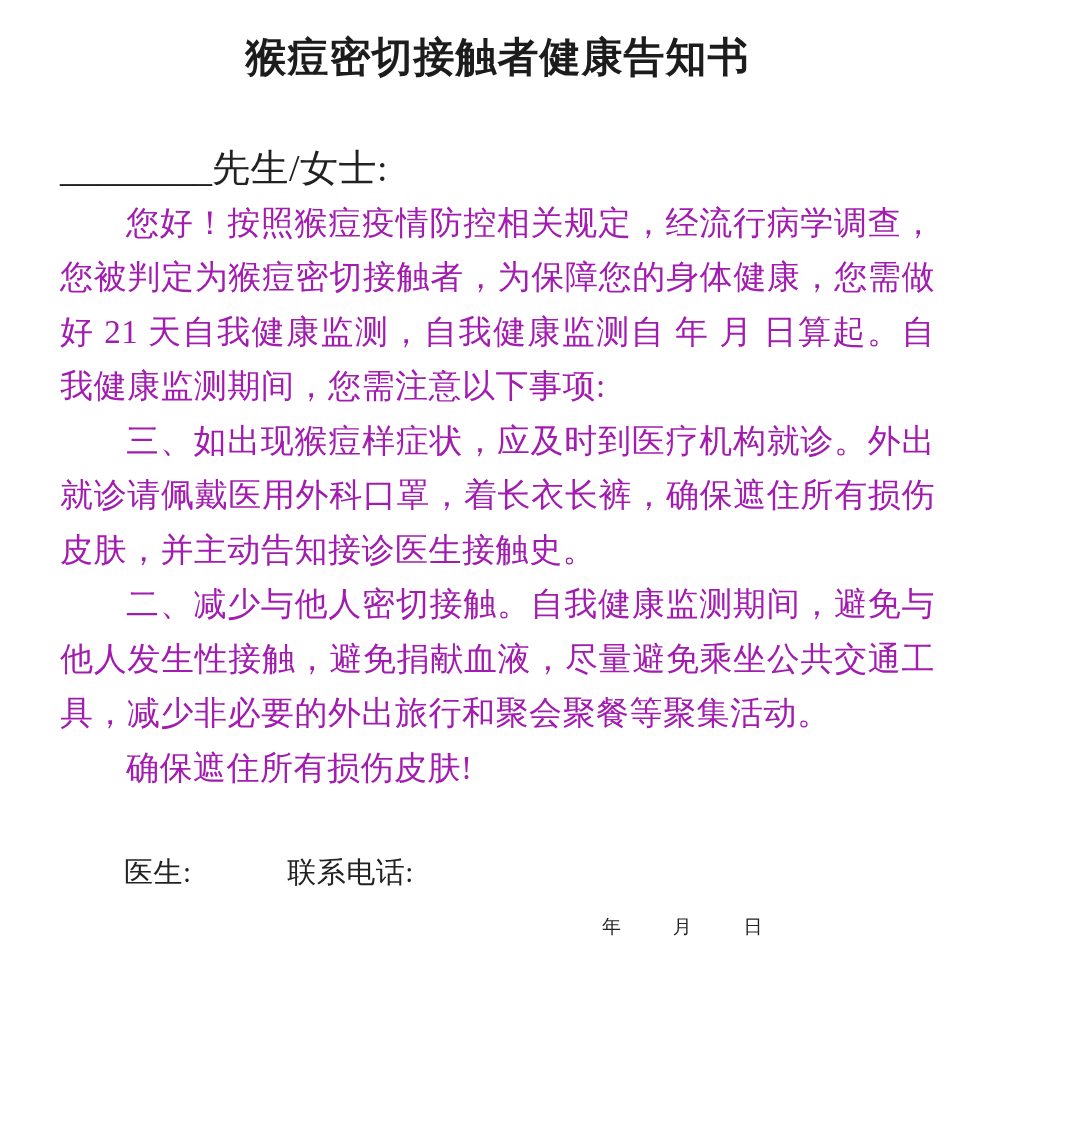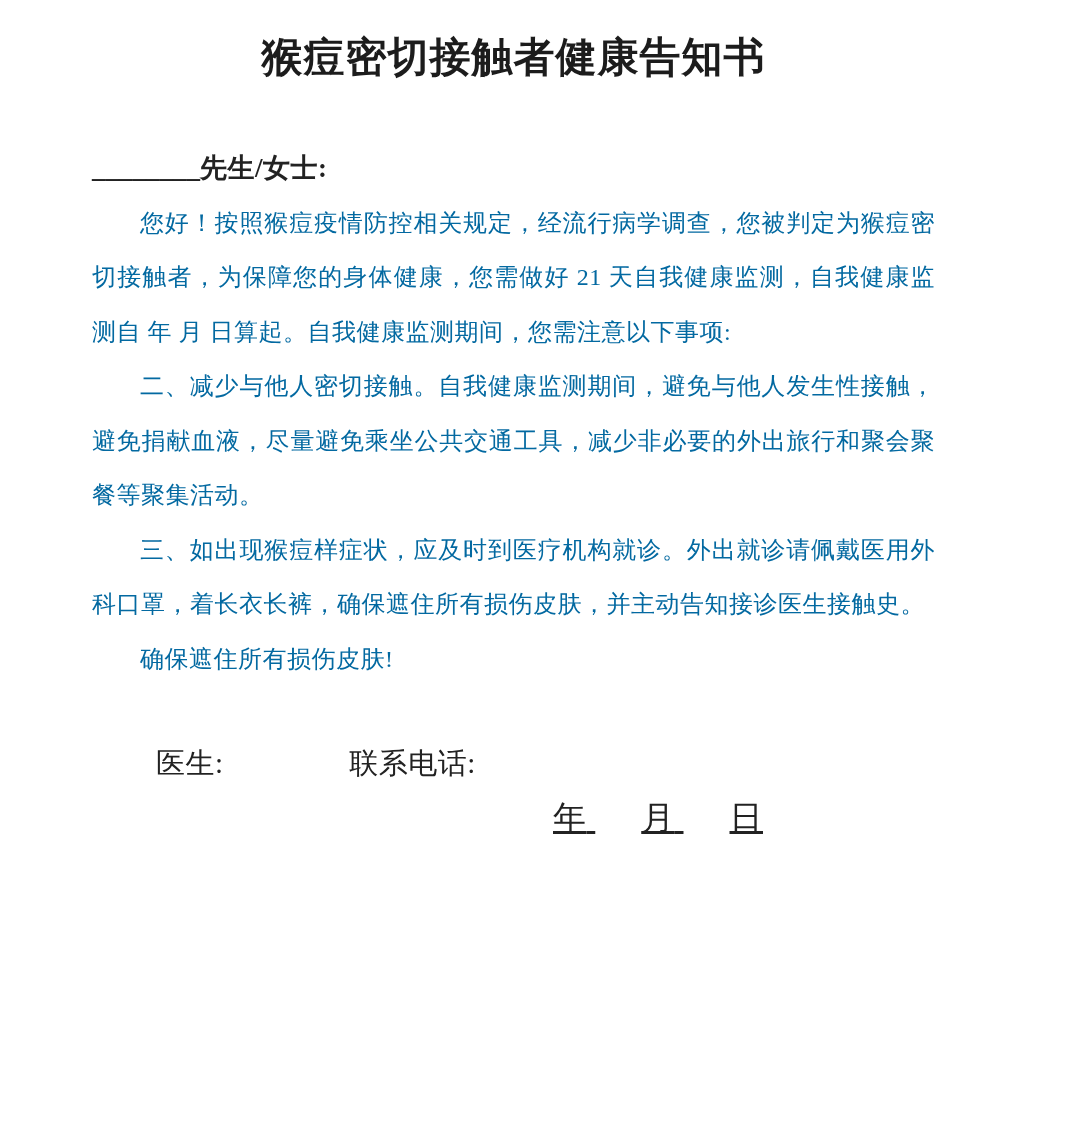--- a/index.html
+++ b/index.html
@@ -11,93 +11,91 @@
     width: 1080px;
     height: 1139px;
     overflow: hidden;
     font-family: "Liberation Serif", "DejaVu Serif", serif;
     color: #222222;
   }
   .page {
     box-sizing: border-box;
     width: 1080px;
     height: 1139px;
-    padding: 28px 145px 0 92px;
+    padding: 28px 145px 0 60px;
     background: #ffffff;
   }
   .doc-title {
     margin: 0;
     font-size: 41px;
     font-weight: 700;
     line-height: 58px;
     text-align: center;
     letter-spacing: 1px;
     color: #1c1c1c;
   }
   .salutation {
     margin-top: 55px;
-    font-size: 27px;
+    font-size: 38px;
     line-height: 54.5px;
     letter-spacing: 0.5px;
     white-space: nowrap;
-    font-weight: bold;
   }
   .blank-line {
     display: inline-block;
     letter-spacing: 0;
   }
   .body-text p {
     margin: 0;
-    font-size: 24px;
+    font-size: 33px;
     line-height: 54.5px;
     letter-spacing: 0.5px;
     text-align: justify;
     text-indent: 2em;
-    color: #0369a1;
+    color: #a21caf;
   }
   .sign-row {
     margin-top: 50px;
     padding-left: 64px;
     font-size: 29px;
     line-height: 54.5px;
     letter-spacing: 0.5px;
     white-space: nowrap;
   }
   .sign-row .phone-label {
-    margin-left: 118px;
+    margin-left: 88px;
     text-align: right;
   }
   .date-row {
-    font-size: 33px;
+    font-size: 19px;
     line-height: 54.5px;
     letter-spacing: 0.5px;
     text-align: right;
     padding-right: 172px;
-    text-decoration: underline;
   }
   .date-row .date-month,
   .date-row .date-day {
     margin-left: 46px;
   }
 </style>
 </head>
 <body>
 
 <div class="page">
 
   <h1 class="doc-title">猴痘密切接触者健康告知书</h1>
 
   <div class="salutation">
     <span class="blank-line">________</span><span>先生/女士:</span>
   </div>
 
   <div class="body-text">
     <p>您好！按照猴痘疫情防控相关规定，经流行病学调查，您被判定为猴痘密切接触者，为保障您的身体健康，您需做好 21 天自我健康监测，自我健康监测自 年 月 日算起。自我健康监测期间，您需注意以下事项:</p>
+    <p>三、如出现猴痘样症状，应及时到医疗机构就诊。外出就诊请佩戴医用外科口罩，着长衣长裤，确保遮住所有损伤皮肤，并主动告知接诊医生接触史。</p>
     <p>二、减少与他人密切接触。自我健康监测期间，避免与他人发生性接触，避免捐献血液，尽量避免乘坐公共交通工具，减少非必要的外出旅行和聚会聚餐等聚集活动。</p>
-    <p>三、如出现猴痘样症状，应及时到医疗机构就诊。外出就诊请佩戴医用外科口罩，着长衣长裤，确保遮住所有损伤皮肤，并主动告知接诊医生接触史。</p>
     <p>确保遮住所有损伤皮肤!</p>
   </div>
 
   <div class="sign-row">
     <span class="doctor-label">医生:</span>
     <span class="phone-label">联系电话:</span>
   </div>
 
   <div class="date-row">
     <span class="date-year">年</span>

